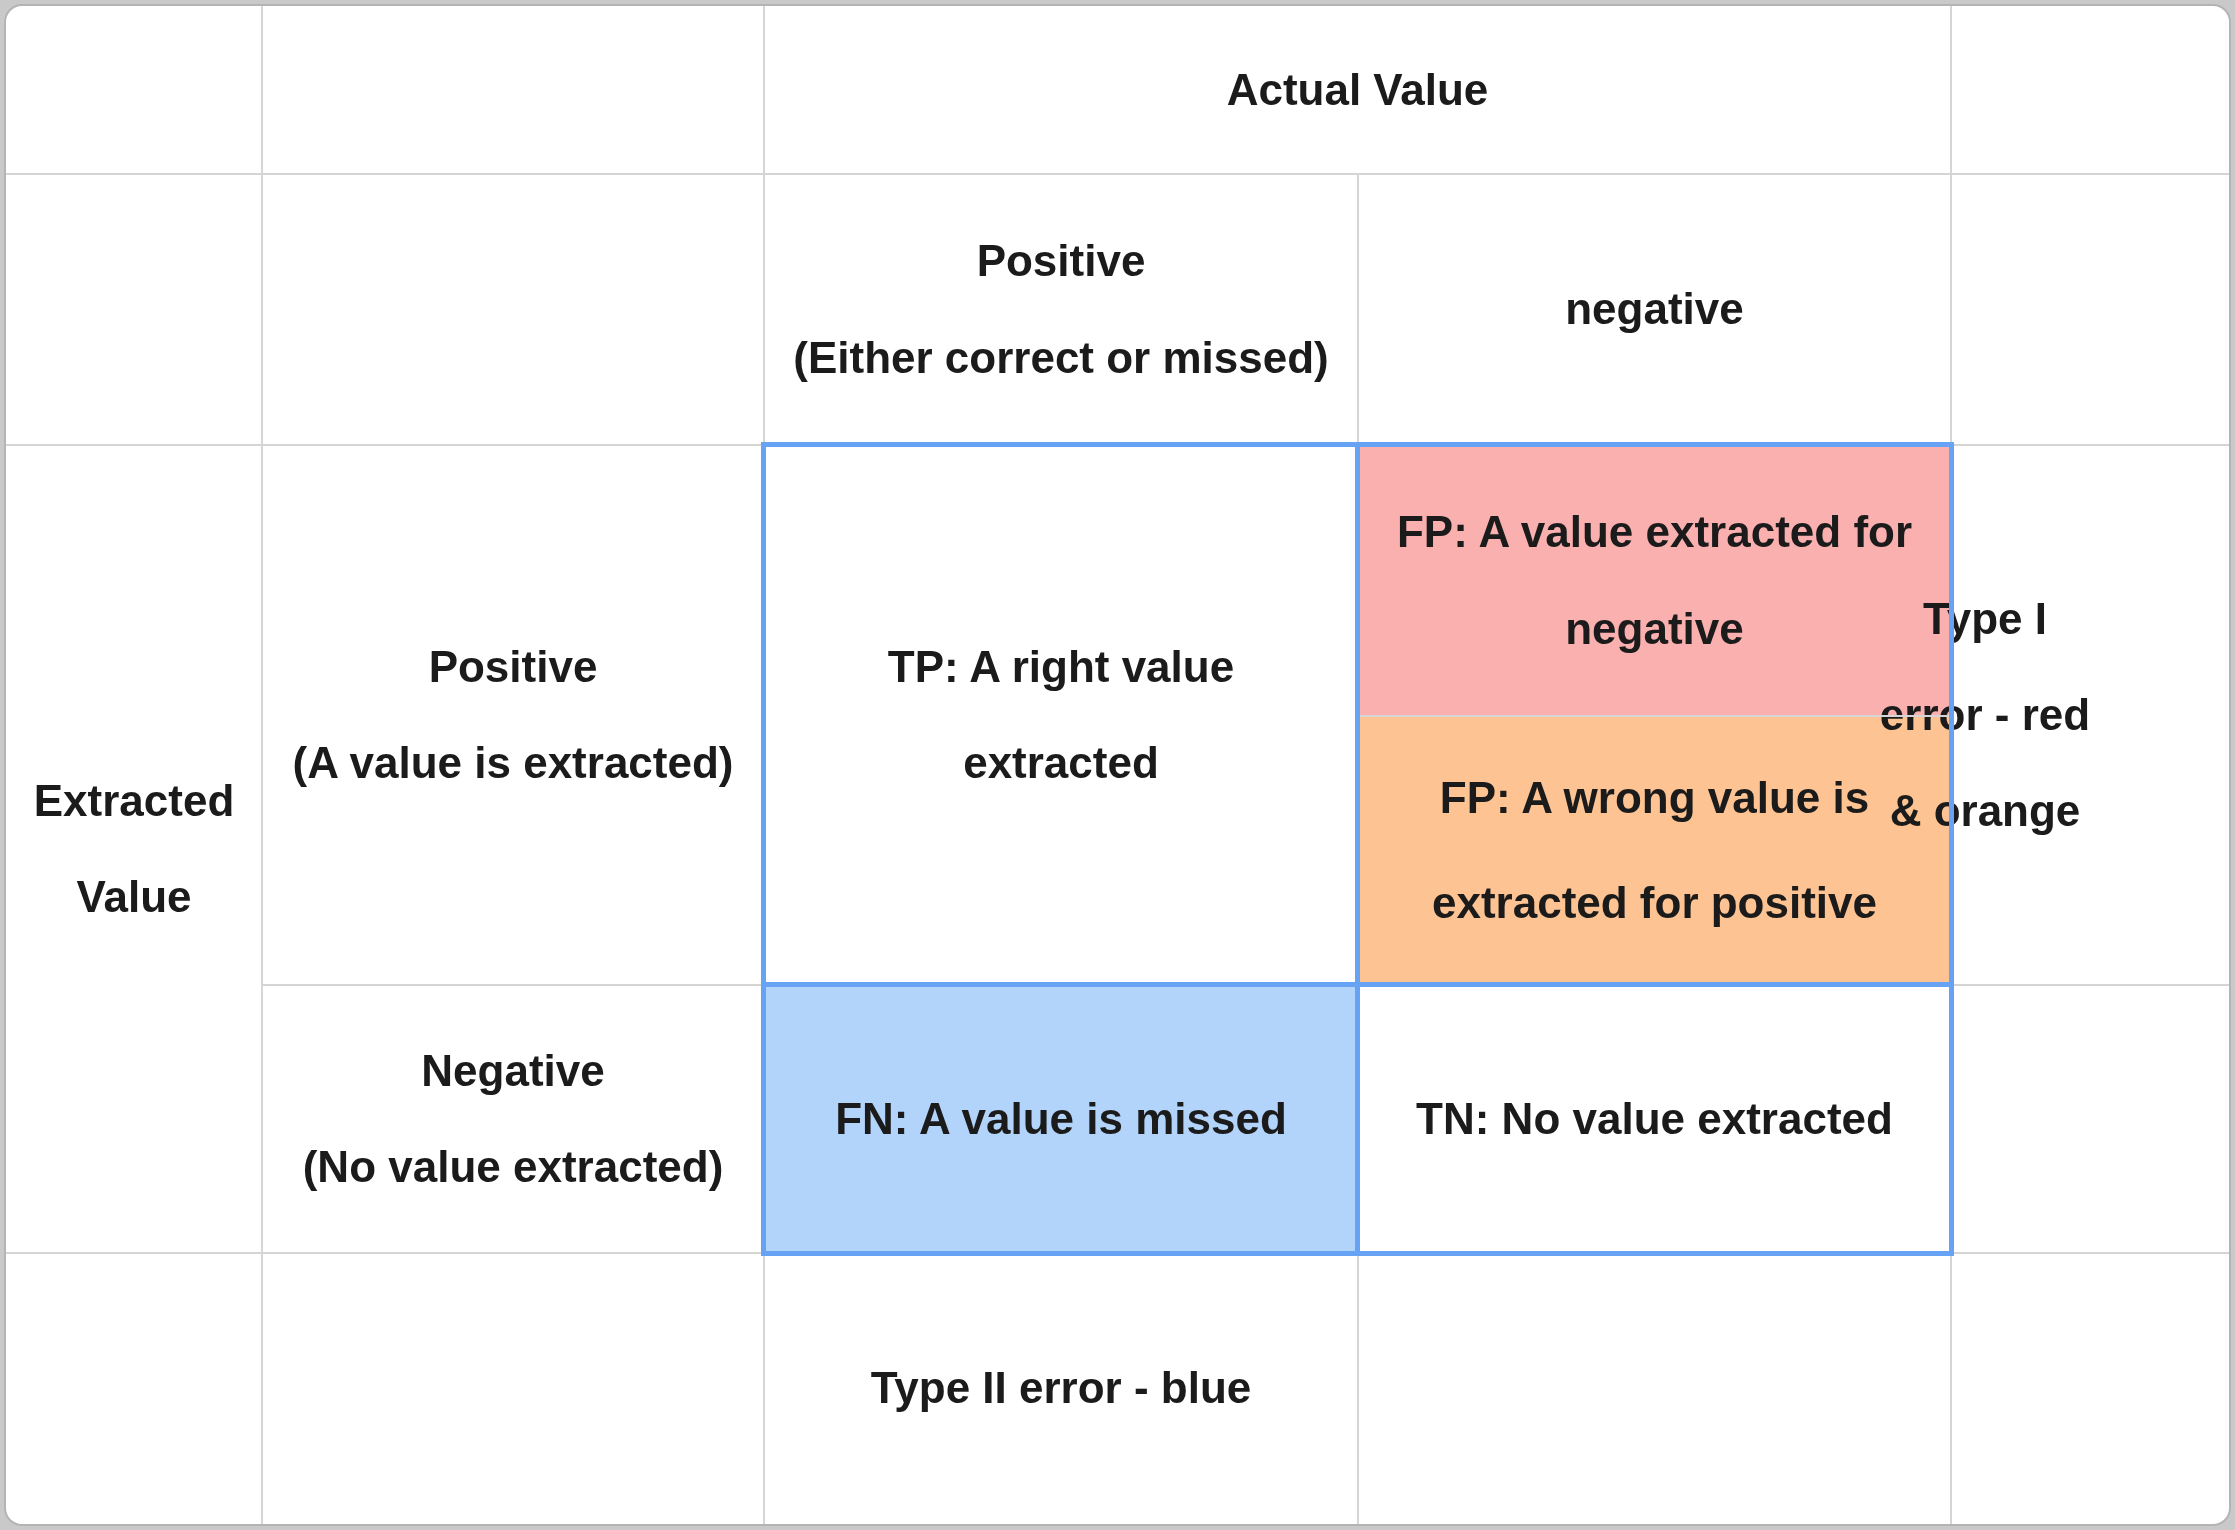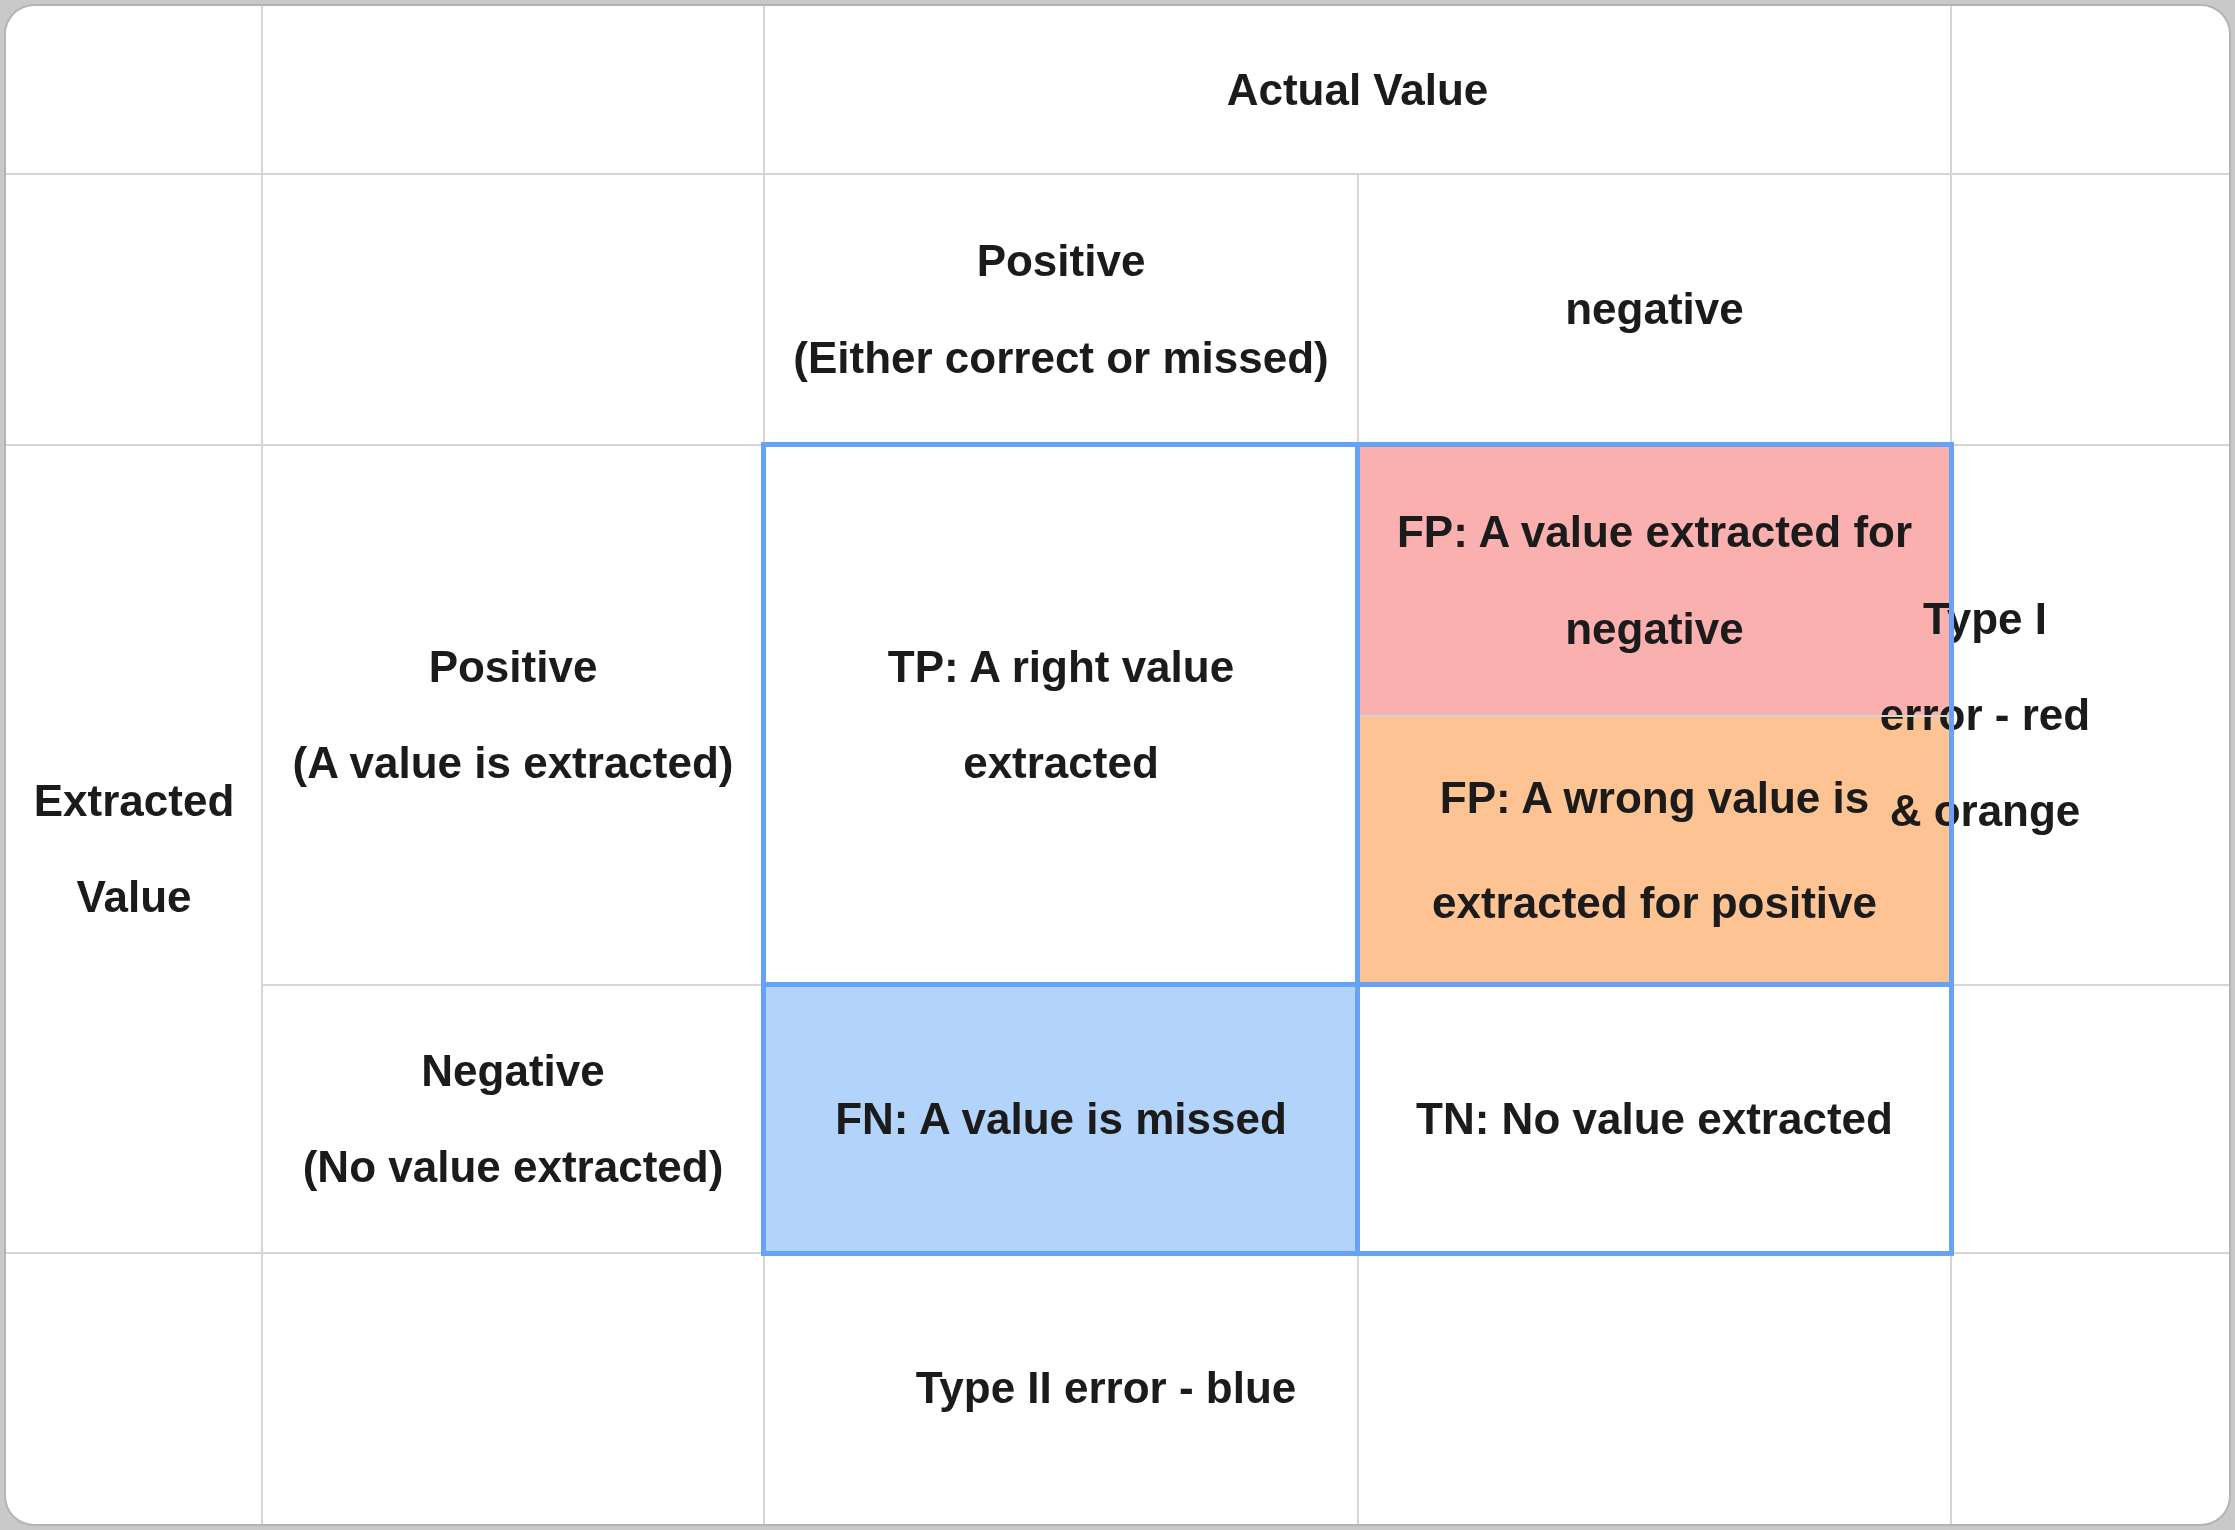--- a/index.html
+++ b/index.html
@@ -10,21 +10,21 @@
   html,body{margin:0;padding:0;}
   body{background:var(--page-bg);}
   .stage{
     position:relative; width:2235px; height:1530px;
     background:var(--page-bg);
     font-family:"Liberation Sans", sans-serif;
     font-weight:bold; color:var(--text);
   }
   .card{
     position:absolute; inset:6px; background:var(--card-bg);
-    border-radius:28px; overflow:hidden;
+    border-radius:16px; overflow:hidden;
     box-shadow:0 0 0 2px rgba(0,0,0,0.10);
   }
   .cell{
     position:absolute; display:flex; flex-direction:column;
     align-items:center; justify-content:center; text-align:center;
     font-size:44px; z-index:1; box-sizing:border-box; padding:0 20px;
   }
   .line{line-height:1.14; white-space:nowrap;}
   .line + .line{margin-top:46px;}
   .gline{position:absolute; background:var(--grid-line); z-index:2;}
@@ -86,21 +86,21 @@
     </div>
     <div class="cell fill-blue" style="left:758px;top:979px;width:594px;height:268px;">
       <div class="line">FN: A value is missed</div>
     </div>
 
     <div class="cell" style="left:1840px;top:439px;width:278px;height:540px;">
       <div class="line">Type I</div>
       <div class="line">error - red</div>
       <div class="line">&amp; orange</div>
     </div>
-    <div class="cell" style="left:758px;top:1247px;width:594px;height:271px;margin-left:45px;">
+    <div class="cell" style="left:758px;top:1247px;width:594px;height:271px;">
       <div class="line">Type II error - blue</div>
     </div>
 
     <div class="gline" style="left:255px;top:0;width:2px;height:1518px;"></div>
     <div class="gline" style="left:757px;top:0;width:2px;height:1518px;"></div>
     <div class="gline" style="left:1351px;top:168px;width:2px;height:271px;"></div>
     <div class="gline" style="left:1351px;top:1247px;width:2px;height:271px;"></div>
     <div class="gline" style="left:1944px;top:0;width:2px;height:1518px;"></div>
     <div class="gline" style="left:0;top:167px;width:2223px;height:2px;"></div>
     <div class="gline" style="left:0;top:438px;width:2223px;height:2px;"></div>

